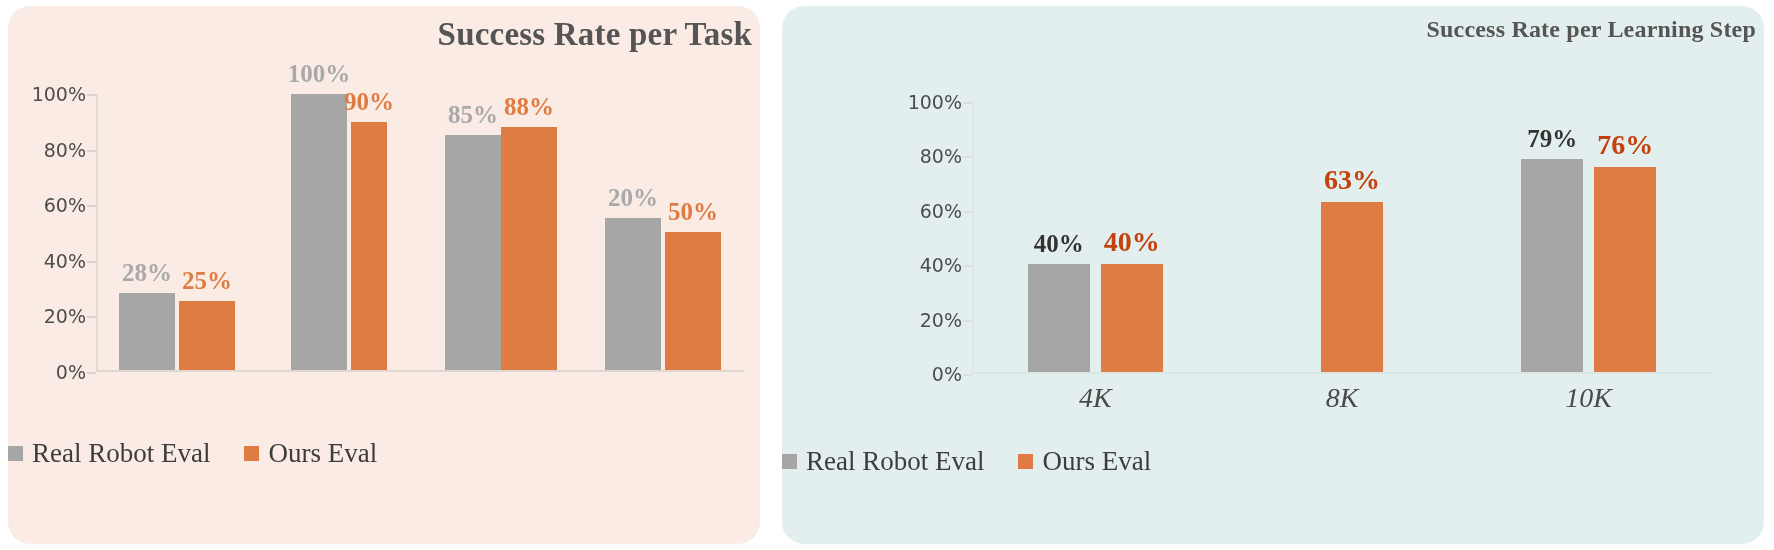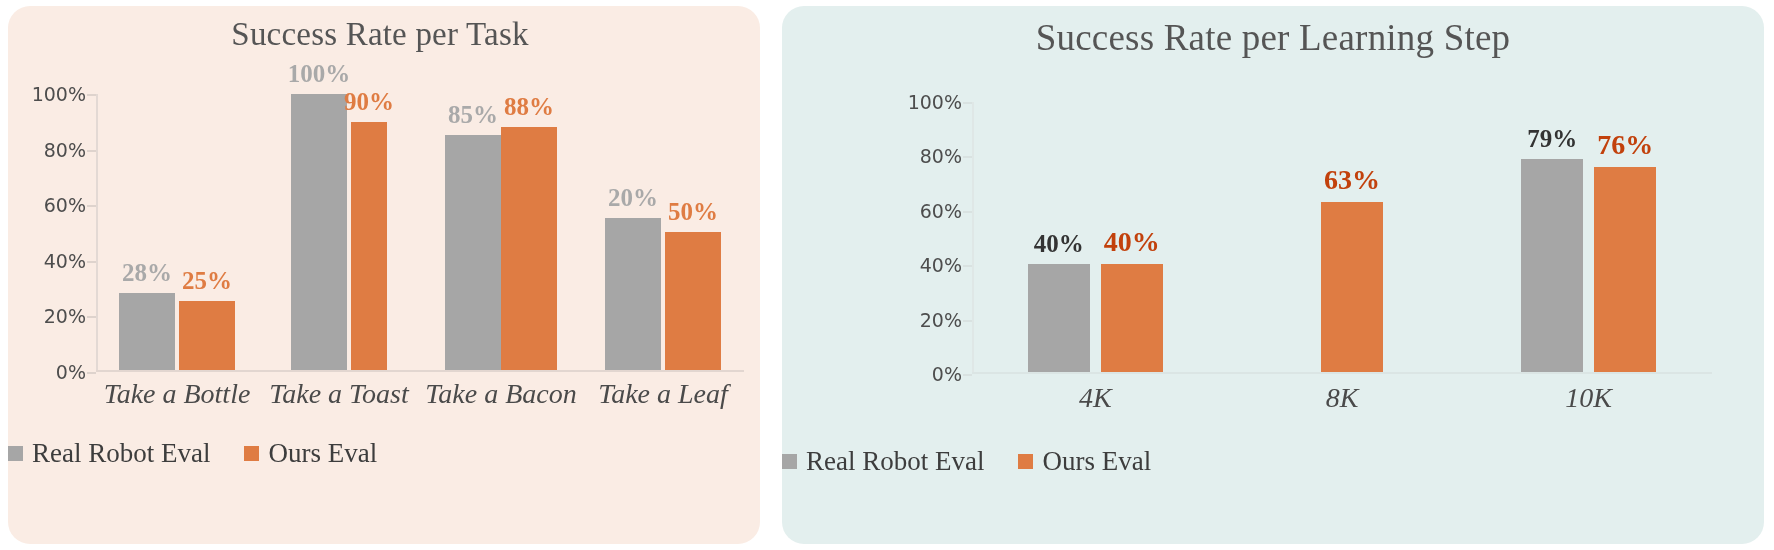--- a/index.html
+++ b/index.html
@@ -1,23 +1,23 @@
 <!DOCTYPE html>
 <html><head>
 <meta charset="utf-8">
 <style>
   html,body{margin:0;padding:0;background:#ffffff;}
   body{width:1774px;height:550px;font-family:"Liberation Serif",serif;overflow:hidden;}
   .wrap{display:flex;width:1774px;height:550px;box-sizing:border-box;padding:6px 6px 6px 8px;gap:22px;}
   .panel{position:relative;border-radius:22px;box-sizing:border-box;flex:0 0 auto;}
   .panel.left{width:752px;height:538px;background:#faece4;}
   .panel.right{width:982px;height:538px;background:#e3efee;}
-  .title{position:absolute;left:0;right:8px;top:10px;text-align:center;
-         font-family:"Liberation Serif",serif;font-size:33px;color:#555555;letter-spacing:.2px;}
-  .panel.right .title{font-size:37px;margin-left:8px;}
+  .title{position:absolute;left:0;right:8px;top:10px;text-align:right;
+         font-family:"Liberation Serif",serif;font-size:33px;color:#555555;letter-spacing:.2px;font-weight:bold;}
+  .panel.right .title{font-size:24px;margin-left:8px;}
   .plot{position:absolute;}
   .panel.left .plot{left:88px;top:88px;width:648px;height:278px;}
   .panel.right .plot{left:190px;top:96px;width:740px;height:272px;}
   .ylabels{position:absolute;width:70px;text-align:right;font-family:"DejaVu Sans",sans-serif;font-size:19px;color:#4d4d4d;}
   .ytick{position:absolute;right:0;transform:translateY(-50%);white-space:nowrap;}
   .axisline{position:absolute;background:#e3d9d4;}
   .panel.right .axisline{background:#dfe7e6;}
   .tickmark{position:absolute;width:9px;height:2px;background:#ded3cd;left:0;}
   .panel.right .tickmark{background:#d9e2e1;}
   .baseline{position:absolute;left:0;right:0;bottom:0;height:2px;background:#e2d6d0;}
@@ -117,26 +117,20 @@
           </div>
           <div class="bar o" style="width:56px;height:50%;">
             <span class="dlabel">50%</span>
             <div class="b"></div>
           </div>
         </div>
 
       </div>
     </div>
 
-    <div class="xlabels">
-      <div class="xlab">Take a Bottle</div>
-      <div class="xlab">Take a Toast</div>
-      <div class="xlab">Take a Bacon</div>
-      <div class="xlab">Take a Leaf</div>
-    </div>
 
     <div class="legend">
       <div class="legitem">
         <span class="swatch g"></span>
         <span class="legtext">Real Robot Eval</span>
       </div>
       <div class="legitem">
         <span class="swatch o"></span>
         <span class="legtext">Ours Eval</span>
       </div>

